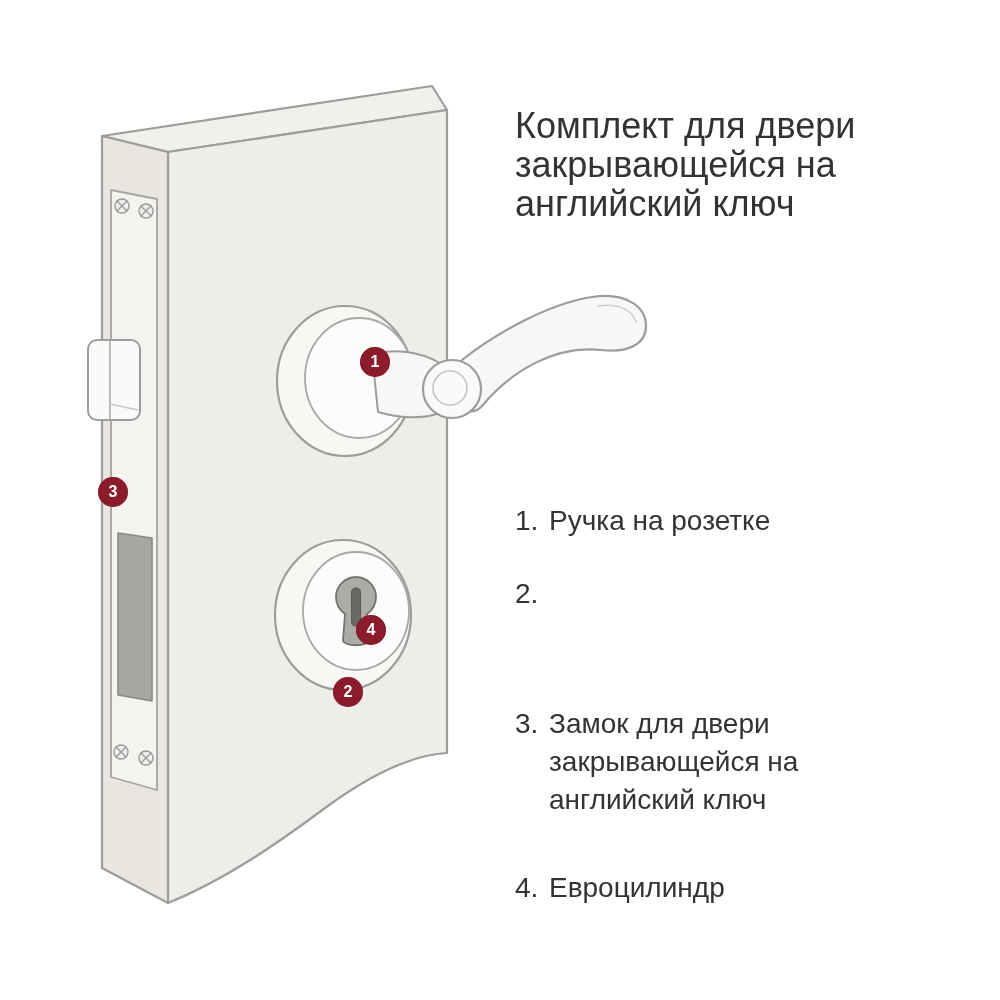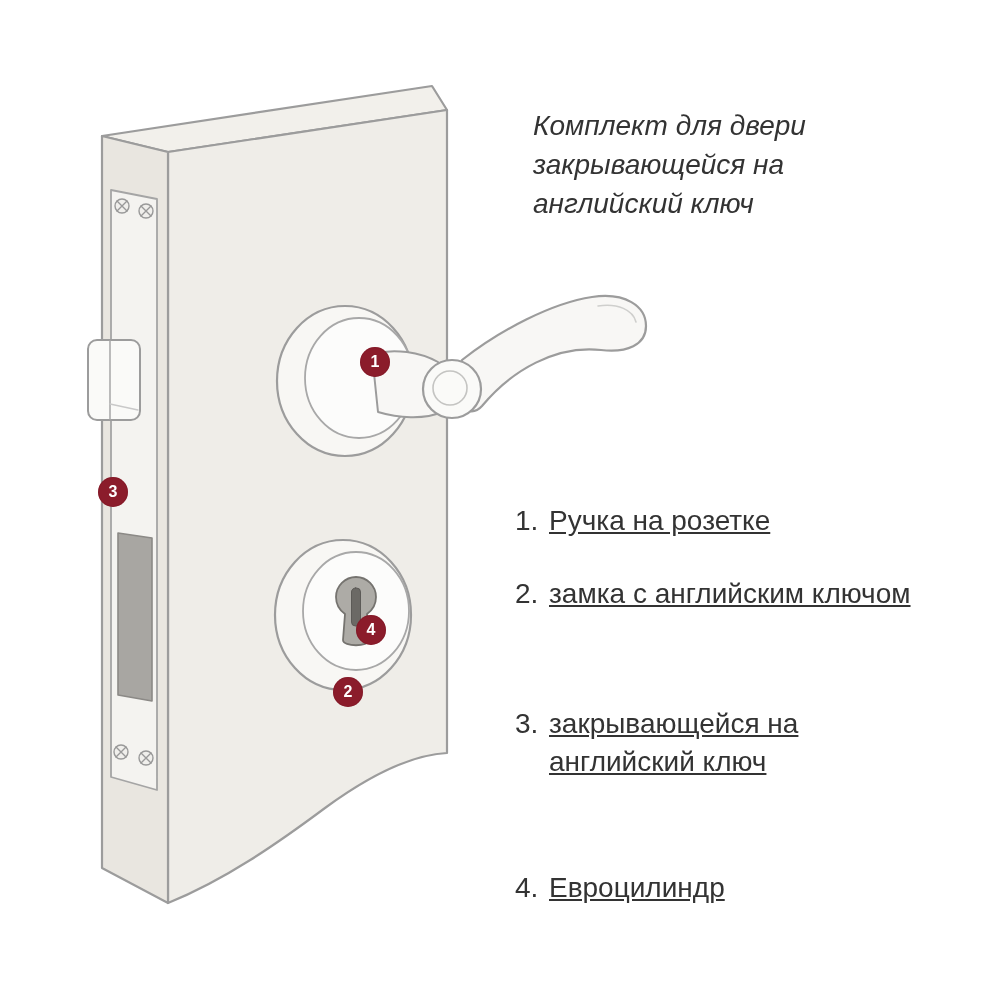--- a/index.html
+++ b/index.html
@@ -3,29 +3,29 @@
 <meta charset="utf-8">
 <style>
   html,body{margin:0;padding:0;}
   body{
     width:1000px;height:1000px;position:relative;background:#ffffff;
     font-family:"Liberation Sans", sans-serif;color:#333333;overflow:hidden;
   }
   .stage{position:absolute;left:0;top:0;width:1000px;height:1000px;}
   svg{position:absolute;left:0;top:0;}
   .title{
-    position:absolute;left:533px;top:106px;width:370px;
-    font-size:28px;line-height:39px;color:#333333;font-style:italic;
+    position:absolute;left:515px;top:106px;width:370px;
+    font-size:36px;line-height:39px;color:#333333;
   }
   .legend-item{
     position:absolute;left:515px;width:470px;display:flex;align-items:flex-start;
     font-size:28px;line-height:38px;color:#333333;
   }
   .legend-item .num{width:34px;flex:0 0 34px;}
-  .legend-item .lines{flex:1;text-decoration:underline;}
+  .legend-item .lines{flex:1;}
   .badge{
     position:absolute;width:30px;height:30px;border-radius:50%;
     background:#8B1C2B;color:#ffffff;font-size:16px;font-weight:bold;
     display:flex;align-items:center;justify-content:center;
     box-shadow:0 0 0 1px rgba(120,20,35,.35) inset;
   }
 </style>
 </head>
 <body>
 
@@ -100,27 +100,27 @@
   <div class="legend-item" style="top:502px">
     <span class="num">1.</span>
     <span class="lines">
       <div>Ручка на розетке</div>
     </span>
   </div>
 
   <div class="legend-item" style="top:575px">
     <span class="num">2.</span>
     <span class="lines">
-      <div>замка с английским ключом</div>
     </span>
   </div>
 
   <div class="legend-item" style="top:705px">
     <span class="num">3.</span>
     <span class="lines">
+      <div>Замок для двери</div>
       <div>закрывающейся на</div>
       <div>английский ключ</div>
     </span>
   </div>
 
   <div class="legend-item" style="top:869px">
     <span class="num">4.</span>
     <span class="lines">
       <div>Евроцилиндр</div>
     </span>

